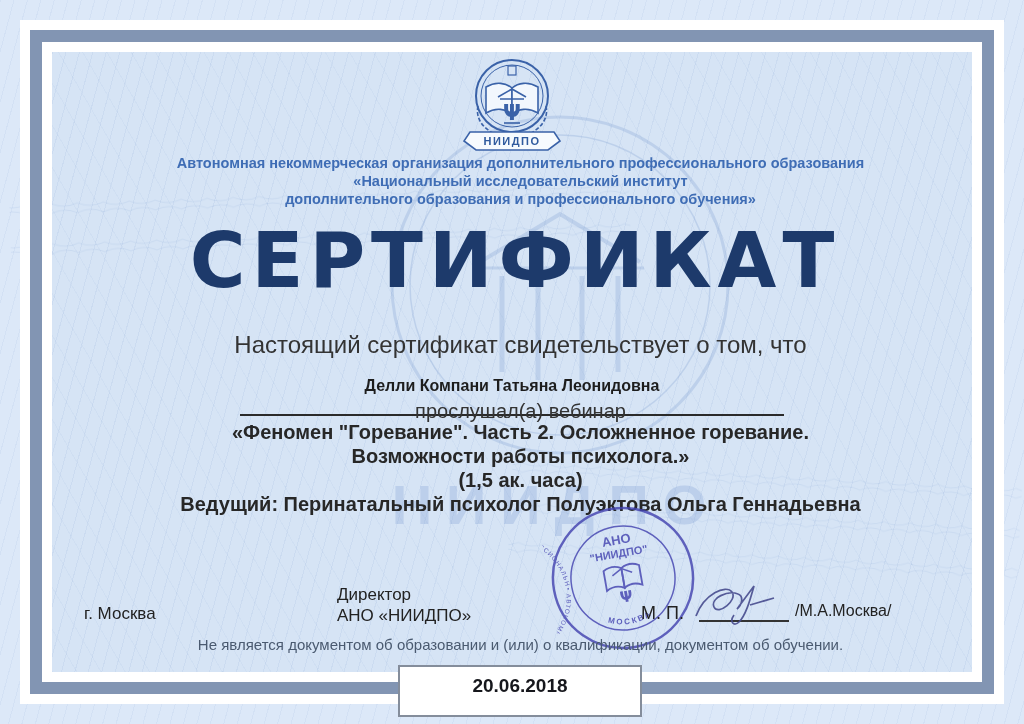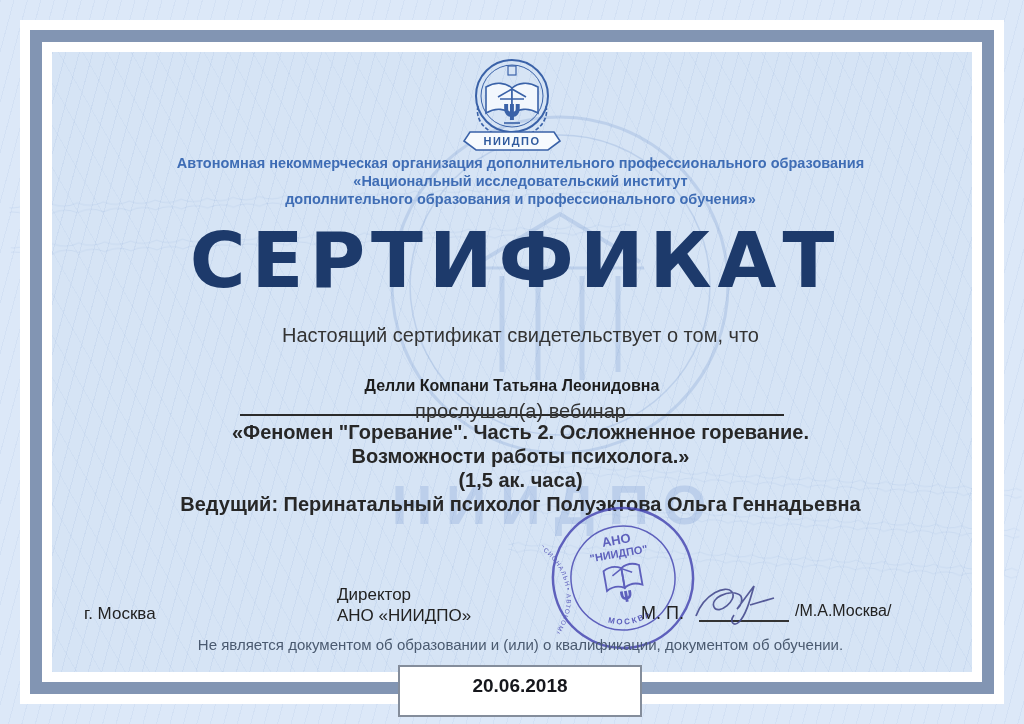--- a/index.html
+++ b/index.html
@@ -22,21 +22,21 @@
   .f-white1 { inset:20px; border:10px solid #ffffff; z-index:1; }
   .f-slate  { inset:30px; border:12px solid #8295b3; z-index:1; }
   .f-white2 { inset:42px; border:10px solid #ffffff; z-index:1; }
   .content { position:absolute; z-index:3; }
   .center { left:0; width:1024px; text-align:center;padding-left:17px; }
   .org-block { top:154px; color:#3f6db5; font-weight:bold; font-size:14.5px; line-height:18px; }
   .title {
     top:216px; font-family:"DejaVu Sans", sans-serif; font-weight:bold;
     font-size:76px; letter-spacing:6px; padding-left:6px; color:#1d3a6b;
   }
-  .statement { top:324px; font-size:20px; color:#333333; }
+  .statement { top:331px; font-size:24px; color:#333333; }
   .name-wrap {
     top:360px; left:240px; width:544px; text-align:center;
     font-size:16px; font-weight:bold; color:#1d1d1d;
     padding-bottom:19px; border-bottom:2px solid #2a2a2a;margin-top:17px;
   }
   .action { top:400px; font-size:20px; color:#333333; }
   .webinar { top:420px; font-size:20px; font-weight:bold; color:#272727; line-height:24px; }
   .city { top:604px; left:84px; font-size:17px; color:#222222; }
   .director { top:584px; left:337px; font-size:17px; color:#222222; line-height:21px; }
   .seal-mark { top:603px; left:641px; font-size:18px; color:#222222; }

